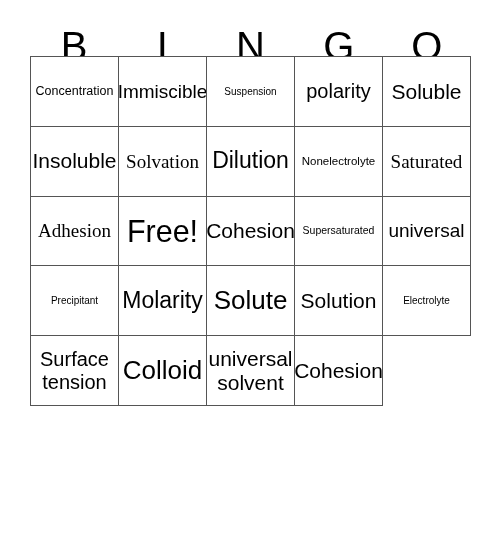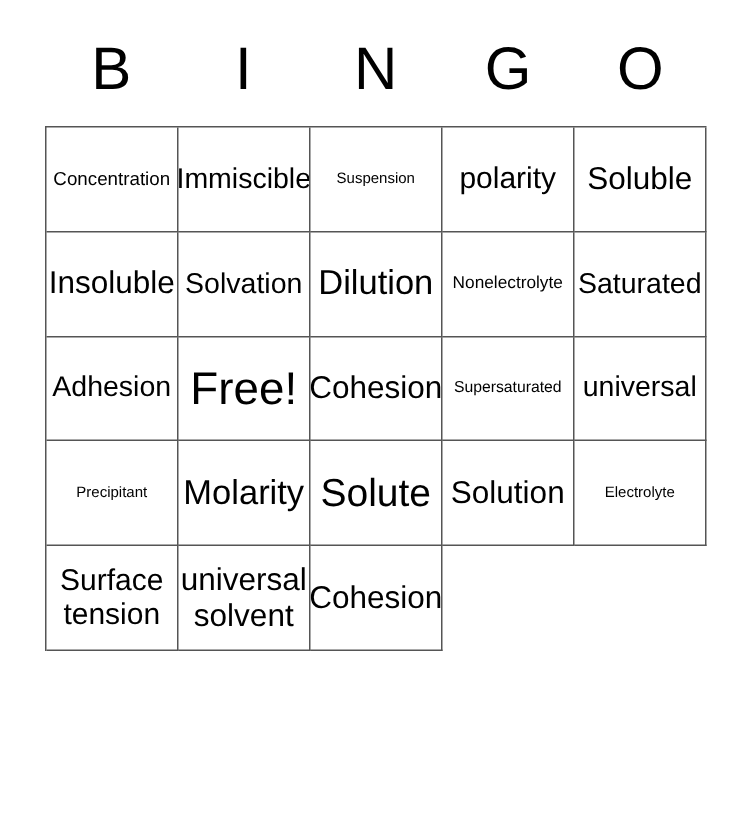--- a/index.html
+++ b/index.html
@@ -36,21 +36,21 @@
     justify-content: center;
     font-size: 40px;
     line-height: 1;
     font-weight: 400;
     color: #000000;
     letter-spacing: 0;
   }
   #grid {
     position: absolute;
     left: 30px;
-    top: 84px;
+    top: 56px;
     width: 441px;
     height: 350px;
     border-top: 1px solid #555555;
     border-left: 1px solid #555555;
     box-sizing: border-box;
     display: grid;
     grid-template-columns: repeat(5, 1fr);
     grid-template-rows: repeat(5, 1fr);
     background: #ffffff;
   }
@@ -69,21 +69,21 @@
     display: block;
     line-height: 1.12;
     word-wrap: break-word;
     hyphens: none;
   }
   .fs-10 span { font-size: 10.5px; }
   .fs-11 span { font-size: 11.5px; }
   .fs-12 span { font-size: 12.5px; }
   .fs-14 span { font-size: 10px; }
   .fs-17 span { font-size: 19px; }
-  .fs-19 span { font-size: 19px; }
+  .fs-19 span { font-size: 19px; font-family: Liberation Serif, serif; }
   .fs-21 span { font-size: 21px; }
   .fs-23 span { font-size: 23px; }
   .fs-24 span { font-size: 20px; }
   .fs-26 span { font-size: 26px; }
   .fs-30 span { font-size: 30.5px; }
 </style>
 </head>
 <body>
 
 <div id="card">
@@ -158,20 +158,23 @@
     <div class="cell fs-21">
         <span>Solution</span>
       </div>
 
     <div class="cell fs-14">
         <span>Electrolyte</span>
       </div>
     <div class="cell fs-24">
         <span>Surface tension</span>
       </div>
+    <div class="cell fs-26">
+        <span>Colloid</span>
+      </div>
     <div class="cell fs-21">
         <span>universal solvent</span>
       </div>
     <div class="cell fs-21">
         <span>Cohesion</span>
       </div>
 
   </div>
 </div>
 

